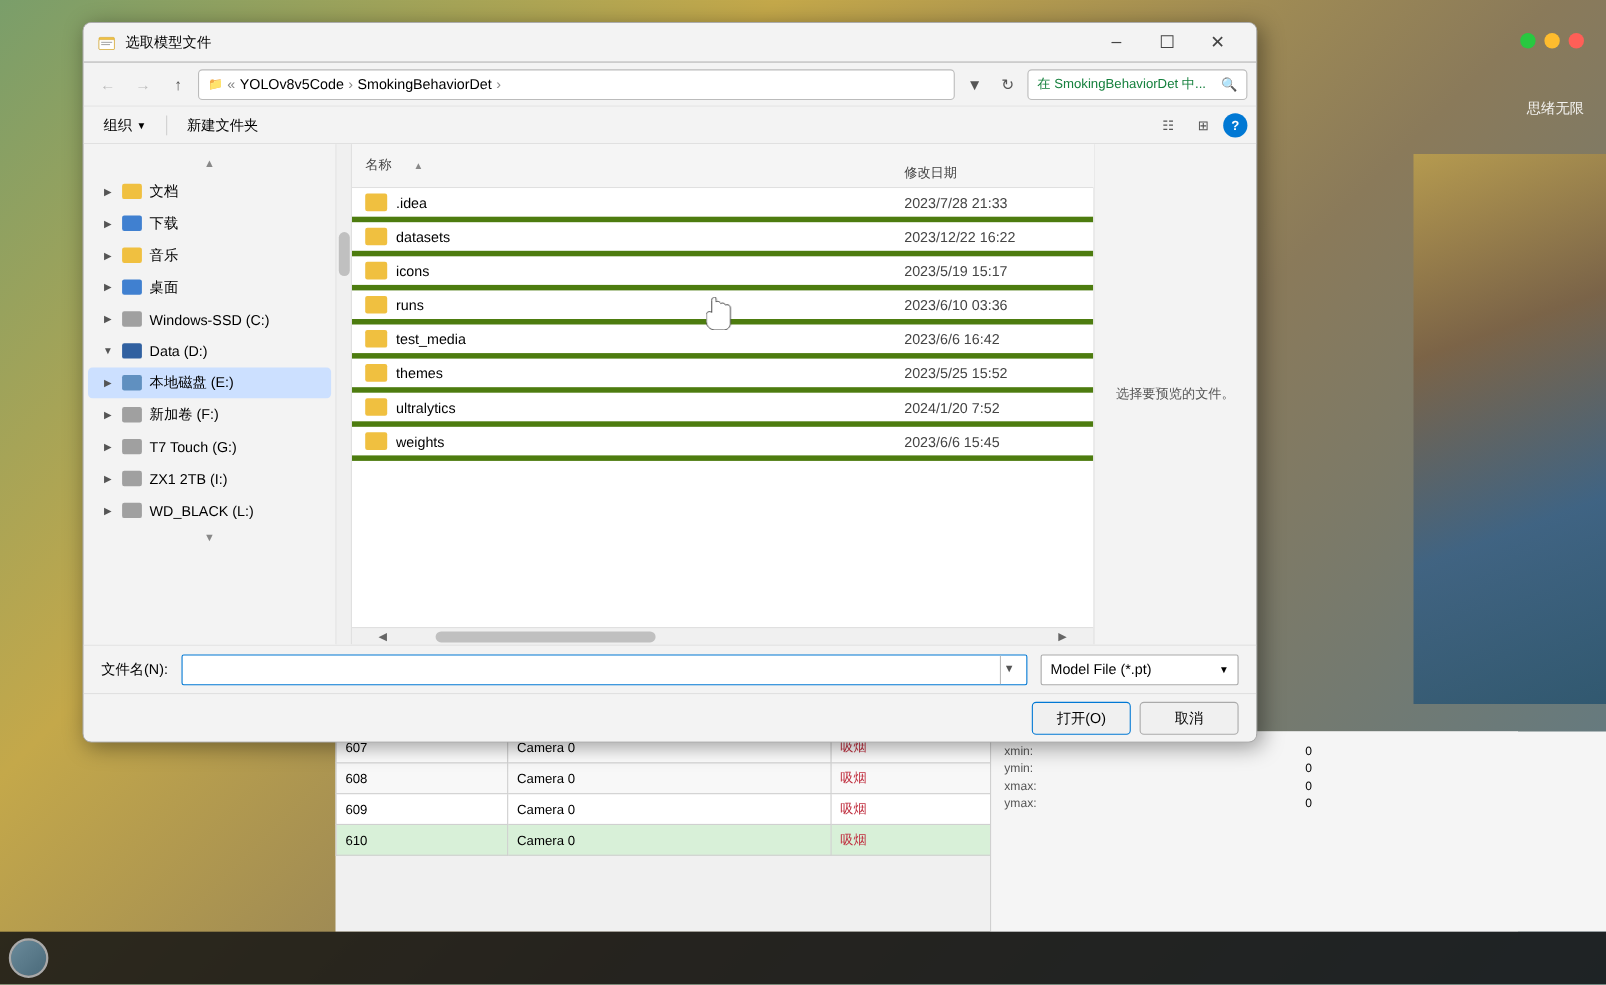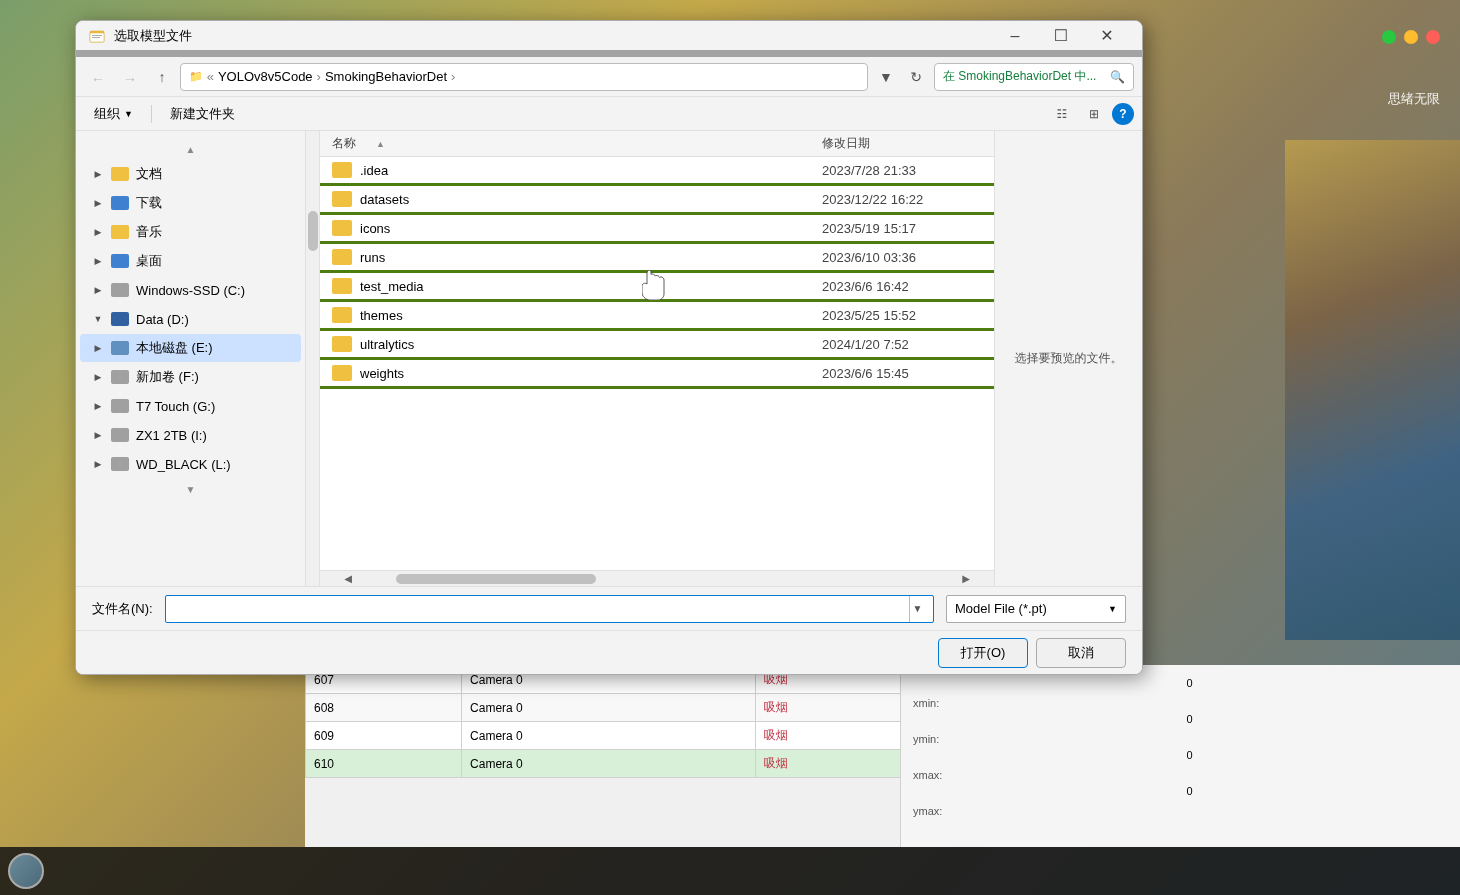--- a/index.html
+++ b/index.html
@@ -63,21 +63,21 @@
     .bg-table td {
       border: 1px solid #d0d0d0;
       padding: 4px 8px;
       text-align: left;
       background: #fff;
       height: 28px;
     }
     .bg-table tr:nth-child(even) td { background: #f8f8f8; }
     .bg-table tr:last-child td { background: #e8f4e8; }
     .coord-grid { display: grid; grid-template-columns: 1fr 1fr; gap: 4px 12px; font-size: 11px; }
-    .coord-label { color: #555; margin-top: 20px; }
+    .coord-label { color: #555; }
     .coord-value { color: #000; }
 
     
     .dialog {
       position: absolute;
       top: 20px;
       left: 75px;
       width: 1068px;
       height: 655px;
       background: #f3f3f3;
@@ -90,21 +90,21 @@
       overflow: hidden;
     }
 
     
     .title-bar {
       height: 36px;
       background: #f3f3f3;
       display: flex;
       align-items: center;
       padding: 0 12px;
-      border-bottom: 7px solid #a3a3a3;
+      border-bottom: 1px solid #a3a3a3;
       user-select: none;
     }
     .title-bar-icon {
       width: 18px;
       height: 18px;
       margin-right: 8px;
       display: flex;
       align-items: center;
       justify-content: center;
     }
@@ -299,26 +299,26 @@
       padding: 4px 12px;
       border-bottom: 1px solid #e0e0e0;
       background: #f5f5f5;
       font-size: 12px;
       color: #444;
       position: sticky;
       top: 0;
       z-index: 2;
     }
     .col-name { flex: 1; display: flex; align-items: center; gap: 20px; cursor: pointer; }
-    .col-date { width: 160px; cursor: pointer; }
+    .col-date { width: 160px; cursor: pointer; margin-top: 14px; }
     .file-row {
       display: flex;
       align-items: center;
       padding: 5px 12px;
-      border-bottom: 3px solid #4d7c0f;
+      border-bottom: 5px solid #4d7c0f;
       cursor: pointer;
       font-size: 13px;
     }
     .file-row .file-icon {
       width: 20px;
       height: 16px;
       background: #f0c040;
       border-radius: 2px;
       margin-right: 8px;
       flex-shrink: 0;

